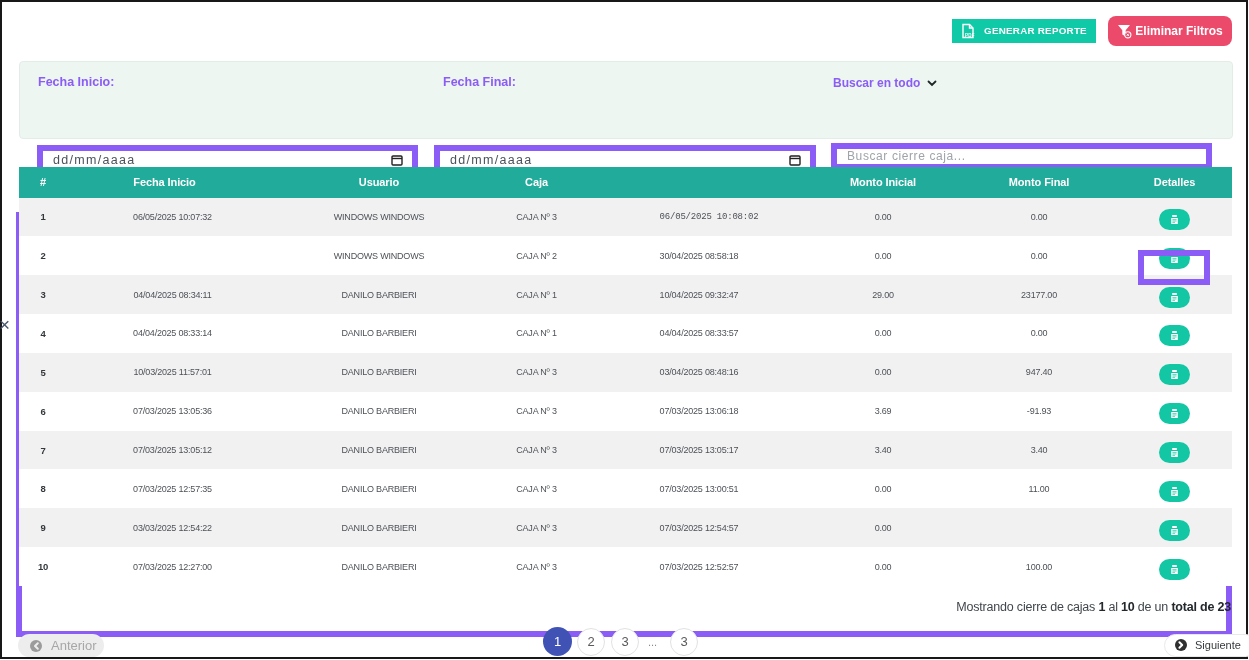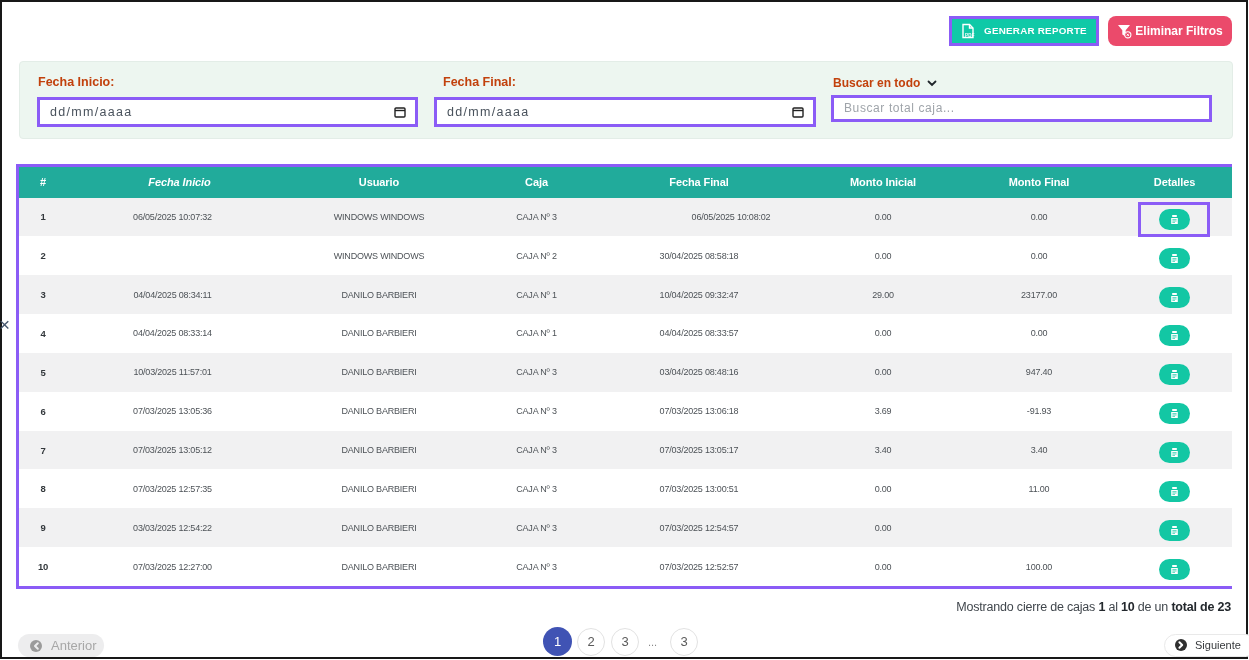--- a/index.html
+++ b/index.html
@@ -1,25 +1,25 @@
 <!DOCTYPE html>
 <html><head>
 <meta charset="utf-8">
 <style>
   * { margin:0; padding:0; box-sizing:border-box; }
   html,body { width:1249px; height:660px; background:#fff; font-family:"Liberation Sans", sans-serif; overflow:hidden; position:relative; }
   .abs { position:absolute; }
   .frame { left:0; top:0; width:1248px; height:659px; border-top:2px solid #181818; border-left:2px solid #181818; border-right:2px solid #181818; border-bottom:2px solid #181818; }
-  .redbox { border:3px solid #8b5cf6; }
+  .redbox { border:6px solid #8b5cf6;margin-top:48px; }
   
   .btn-gen { left:952px; top:18.5px; width:144px; height:24px; background:#0fc9a7; color:#fff; display:flex; align-items:center; justify-content:center; gap:9px; font-size:9.8px; font-weight:bold; letter-spacing:.25px; white-space:nowrap; }
   .btn-del { left:1108px; top:16px; width:124px; height:30px; background:#eb4a6b; border-radius:8px; color:#fff; display:flex; align-items:center; justify-content:center; gap:3px; font-size:12px; font-weight:bold; white-space:nowrap; }
   
   .panel { left:19px; top:61px; width:1214px; height:78px; background:#edf6f0; border:1px solid #e3ede7; border-radius:4px; }
-  .flabel { font-size:12.5px; font-weight:bold; color:#c2410c; }
+  .flabel { font-size:12.5px; font-weight:bold; color:#8b5cf6; }
   .finput { background:#fff; display:flex; align-items:center; }
   .finput .ph { color:#49525c; font-size:12.5px; letter-spacing:1.3px; padding-left:10px; }
   .finput .ph2 { color:#9fa4aa; font-size:12px; letter-spacing:0.6px; padding-left:10px; }
   
   .thead { left:19px; top:167px; width:1213px; height:30.5px; background:#21ab9b; }
   .th { position:absolute; top:0; height:30.5px; display:flex; align-items:center; justify-content:center; color:#fff; font-size:11px; font-weight:bold; letter-spacing:-0.1px; }
   .row { position:absolute; left:19px; width:1213px; height:38.85px; }
   .row.odd { background:#f1f1f2; }
   .row.even { background:#ffffff; }
   .cell { position:absolute; top:0; height:100%; display:flex; align-items:center; justify-content:center; font-size:9px; color:#4d5257; letter-spacing:-0.2px; }
@@ -72,43 +72,42 @@
     <rect x="1" y="2" width="10" height="9" rx="1" stroke="#222" stroke-width="1.4"></rect>
     <path d="M1 4.5 H11" stroke="#222" stroke-width="1.4"></path>
   </svg>
 </div>
 <div class="abs flabel" style="left:833px; top:76px; font-size:12px;">Buscar en todo
   <svg width="10" height="7" viewBox="0 0 10 7" style="margin-left:3px;">
       <path d="M1.5 1.5 L5 5 L8.5 1.5" stroke="#20262b" stroke-width="1.8" fill="none" stroke-linecap="round"></path>
     </svg>
 </div>
 <div class="abs redbox finput" style="left:831px; top:94.5px; width:381px; height:27.5px;">
-  <span class="ph2">Buscar total caja...</span>
+  <span class="ph2">Buscar cierre caja...</span>
 </div>
 
 <div class="abs" style="left:-1px; top:314px; font-size:19px; color:#47586f;">×</div>
 
 <div class="abs redbox" style="left:16px; top:164px; width:1216px; height:425px;"></div>
 <div class="abs thead">
   <div class="th" style="left:0; width:48px;">#</div>
-  <div class="th" style="left:55px; width:211px;font-style:italic;">Fecha Inicio</div>
+  <div class="th" style="left:40px; width:211px;">Fecha Inicio</div>
   <div class="th" style="left:259px; width:202px;">Usuario</div>
   <div class="th" style="left:461px; width:113px;">Caja</div>
-  <div class="th" style="left:574px; width:212px;">Fecha Final</div>
   <div class="th" style="left:786px; width:156px;">Monto Inicial</div>
   <div class="th" style="left:942px; width:156px;">Monto Final</div>
   <div class="th" style="left:1098px; width:115px;">Detalles</div>
 </div>
 <div id="rows">
 <div class="row odd" style="top:197.5px;">
       <div class="cell num" style="left:0px; width:48px;">1</div>
       <div class="cell" style="left:48px; width:211px;">06/05/2025 10:07:32</div>
       <div class="cell" style="left:259px; width:202px;">WINDOWS WINDOWS</div>
       <div class="cell" style="left:461px; width:113px;">CAJA Nº 3</div>
-      <div class="cell" style="left:606px; width:212px;">06/05/2025 10:08:02</div>
+      <div class="cell" style="left:584px; width:212px;font-family:Liberation Mono, monospace;">06/05/2025 10:08:02</div>
       <div class="cell" style="left:786px; width:156px;">0.00</div>
       <div class="cell" style="left:942px; width:156px;">0.00</div>
       <div class="cell" style="left:1098px; width:115px;">
         <div class="detbtn">
           <svg width="11" height="11" viewBox="0 0 11 11" fill="none">
             <rect x="3.2" y="1" width="4.6" height="2" fill="#fff"></rect>
             <rect x="2.2" y="4" width="6.6" height="6" fill="#fff"></rect>
             <path d="M3.4 5.6 H7.6 M3.4 7 H7.6 M3.4 8.4 H6" stroke="#13c7a4" stroke-width="0.7"></path>
           </svg>
         </div>

